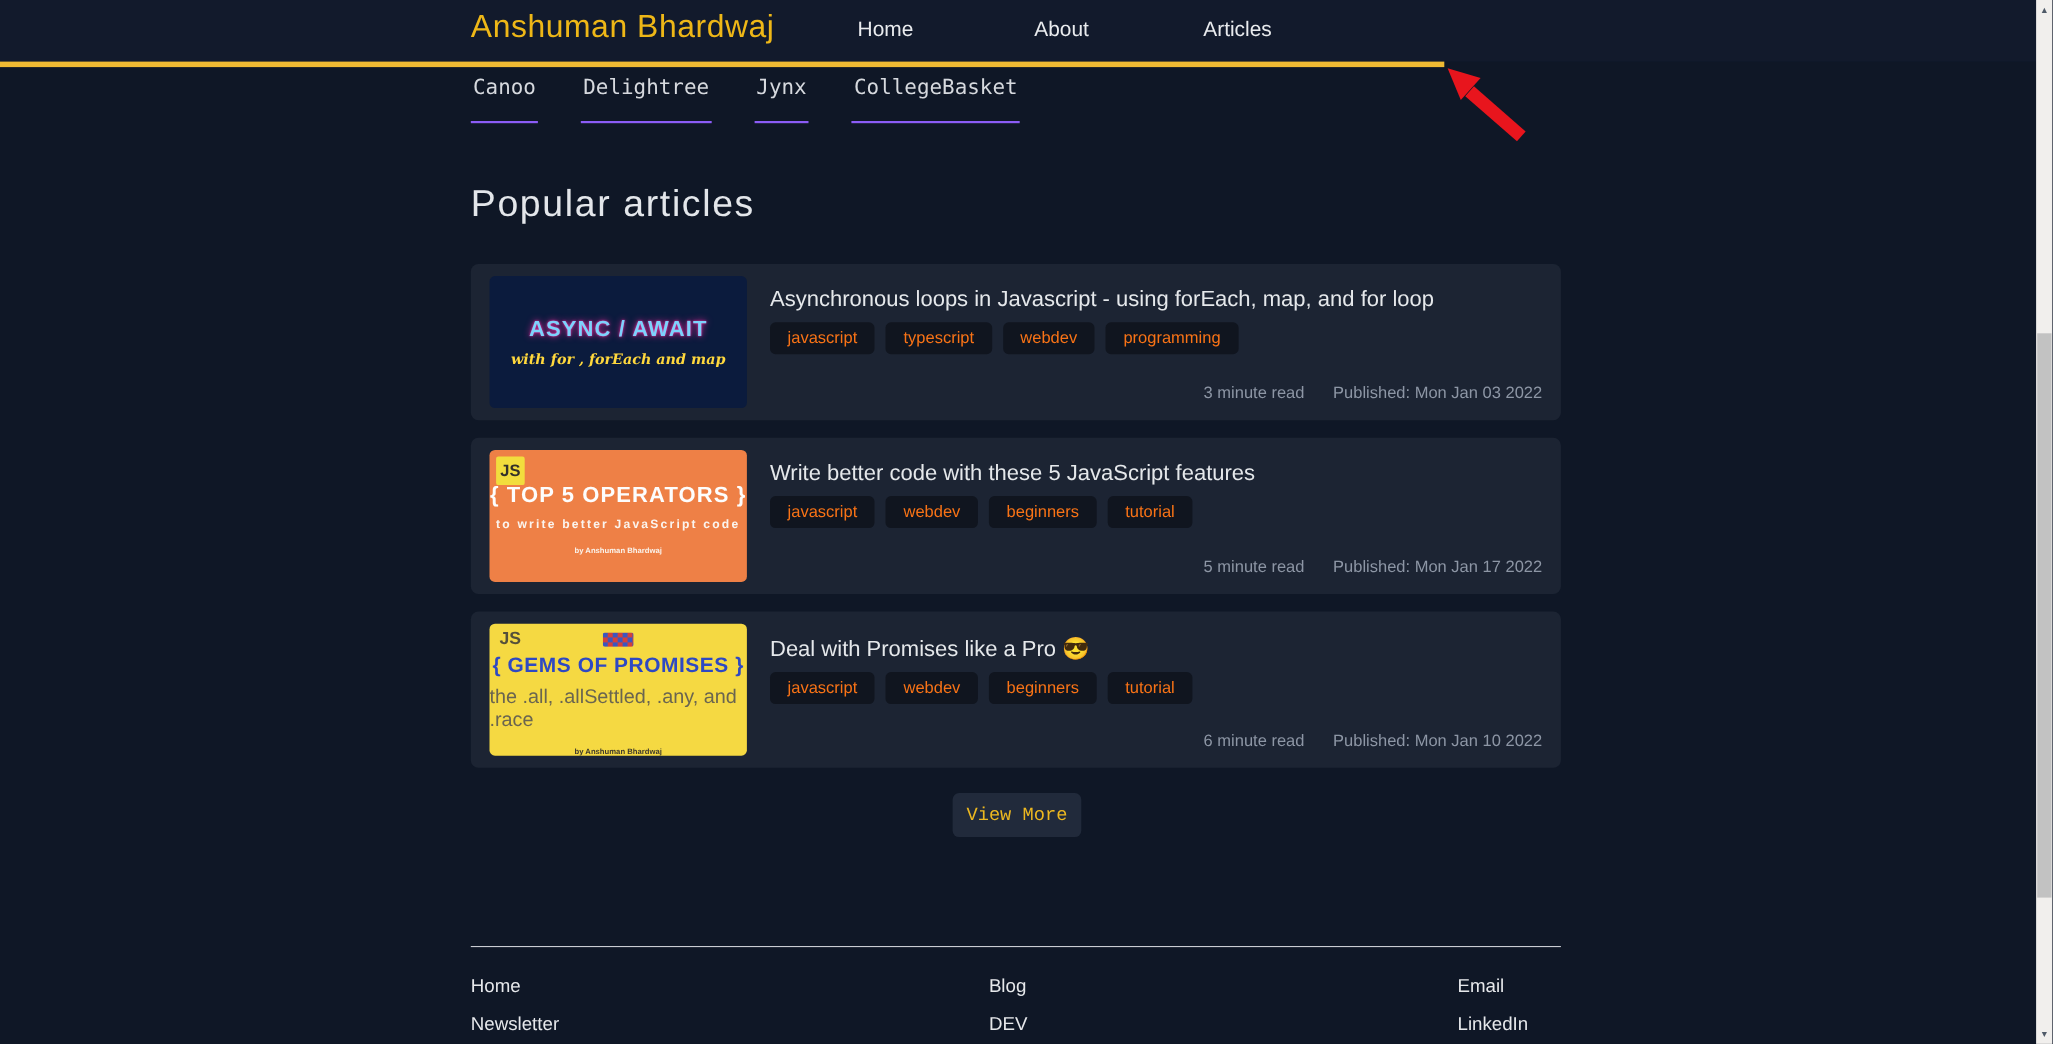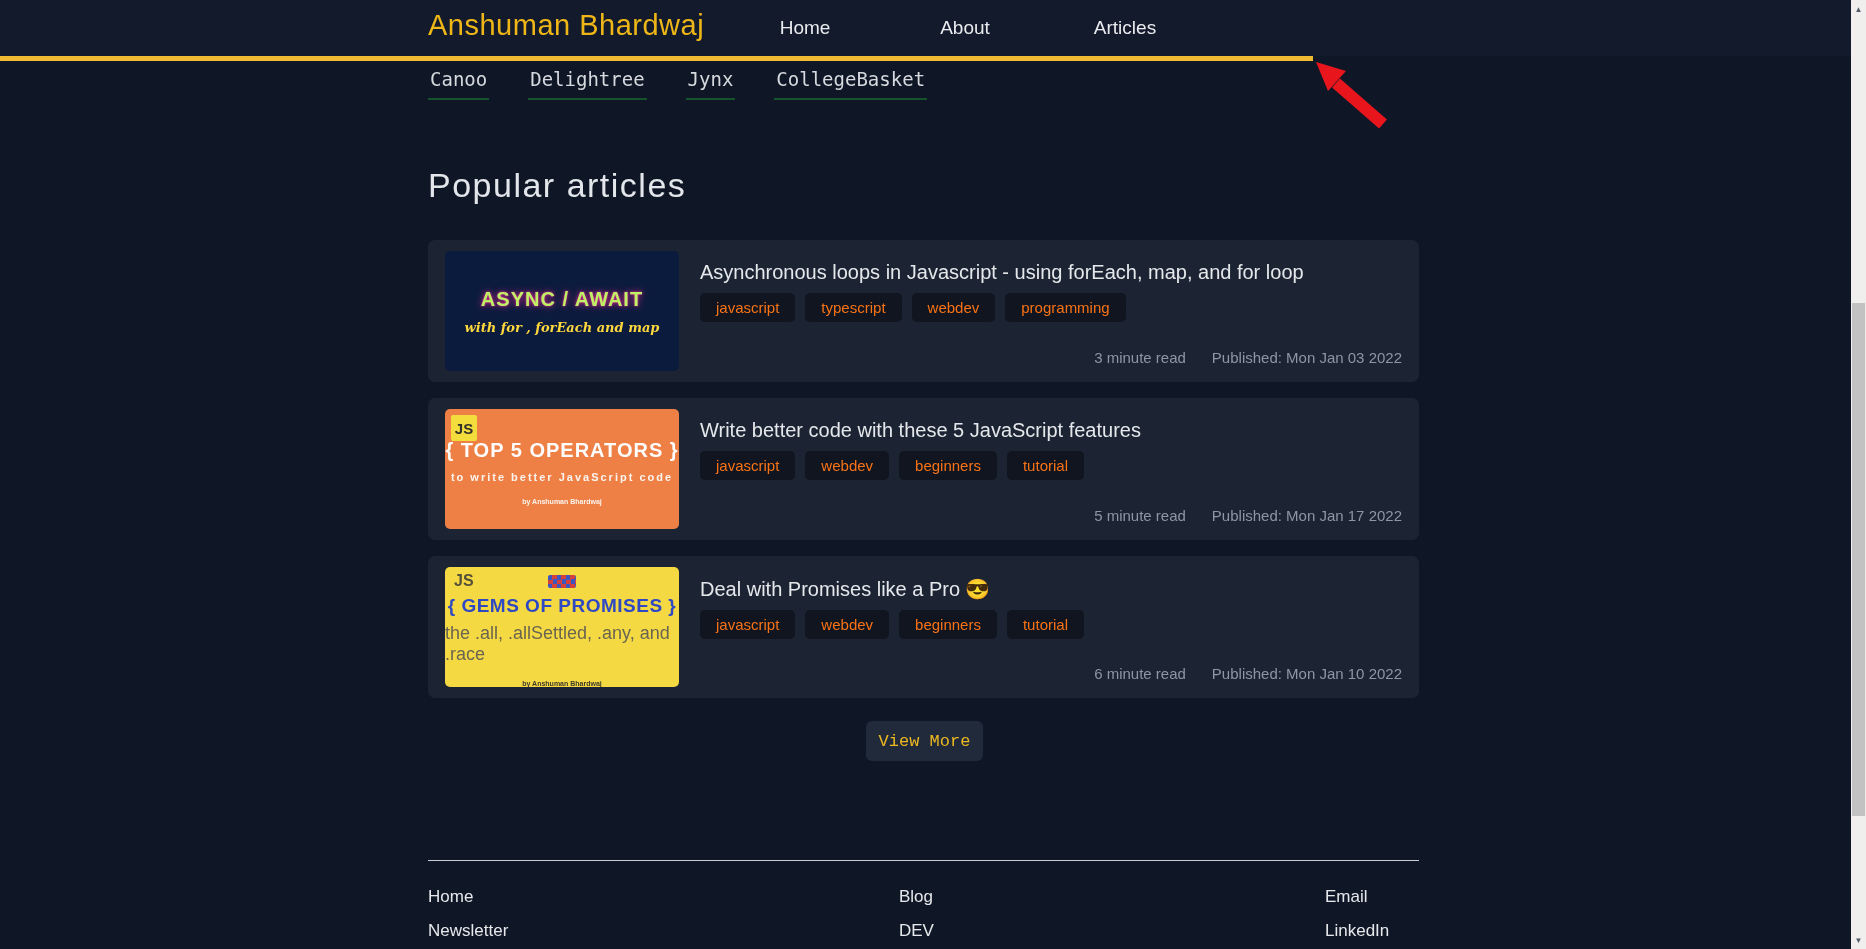--- a/index.html
+++ b/index.html
@@ -13,38 +13,38 @@
   .nav-links { position:absolute; left:725px; top:17px; display:flex; }
   .nav-link { width:160px; text-align:center; font-size:19px; color:#e9ebee; cursor:pointer; }
   .nav-rule { position:absolute; left:0; top:56px; height:5px; background:#f0ba33; }
 
   
   .arrow-svg { position:absolute; left:1300px; top:50px; pointer-events:none; }
 
   
   .projects { position:absolute; left:428px; top:68px; display:flex; gap:39px; }
   .project-link { font-family:"DejaVu Sans Mono", monospace; font-size:19px; color:#d6d9de;
-                  padding:0 2px 8px 2px; border-bottom:2px solid #14532d; cursor:pointer; text-decoration:none; }
+                  padding:0 2px 20px 2px; border-bottom:2px solid #8b5cf6; cursor:pointer; text-decoration:none; }
 
   
   .page-heading { position:absolute; left:428px; top:166px; font-size:34px; font-weight:500;
                   color:#e3e6ea; letter-spacing:1.5px; }
   .cards { position:absolute; left:428px; top:240px; width:991px; display:flex; flex-direction:column; gap:16px; }
   .card { height:142px; background:#1c2433; border-radius:7px; display:flex; padding:11px 17px; cursor:pointer; }
   .thumb { width:234px; height:120px; border-radius:5px; flex-shrink:0; margin-right:21px;
            position:relative; display:flex; flex-direction:column; align-items:center; overflow:hidden; }
   .card-body { display:flex; flex-direction:column; flex:1; padding-top:10px; padding-bottom:5px; }
   .card-title { font-size:20px; color:#e5e8eb; font-weight:400; }
   .tag-row { display:flex; gap:10px; margin-top:9px; }
   .tag { background:#10151f; color:#f97316; font-size:15px; padding:6px 16px; border-radius:5px; }
   .meta { margin-top:auto; display:flex; gap:26px; font-size:15px; color:#8d96a5;justify-content:flex-end; }
 
   
   .thumb.async { background:#0b1b3d; justify-content:center; }
-  .async .t-line1 { font-size:20px; font-weight:bold; color:#bef264; letter-spacing:1px;
+  .async .t-line1 { font-size:20px; font-weight:bold; color:#7dd3fc; letter-spacing:1px;
                     text-shadow:0 0 7px rgba(255,45,164,.85), 0 0 2px #ff2da4; }
   .async .t-line2 { font-family:"DejaVu Serif", serif; font-style:italic; font-weight:bold;
                     font-size:13px; color:#ffd83d; margin-top:9px; }
 
   .thumb.top5 { background:#ee8046; justify-content:center; }
   .top5 .js-badge { position:absolute; top:6px; left:6px; width:26px; height:26px; background:#f2dd3d;
                     color:#33302a; font-weight:bold; font-size:15px; display:flex; align-items:center;
                     justify-content:center; border-radius:2px; }
   .top5 .t-line1 { font-size:20px; font-weight:bold; color:#fdfdfd; letter-spacing:1px; margin-top:6px; }
   .top5 .t-line2 { font-size:11px; font-weight:600; color:#fbf4ee; letter-spacing:2px; margin-top:9px; }

